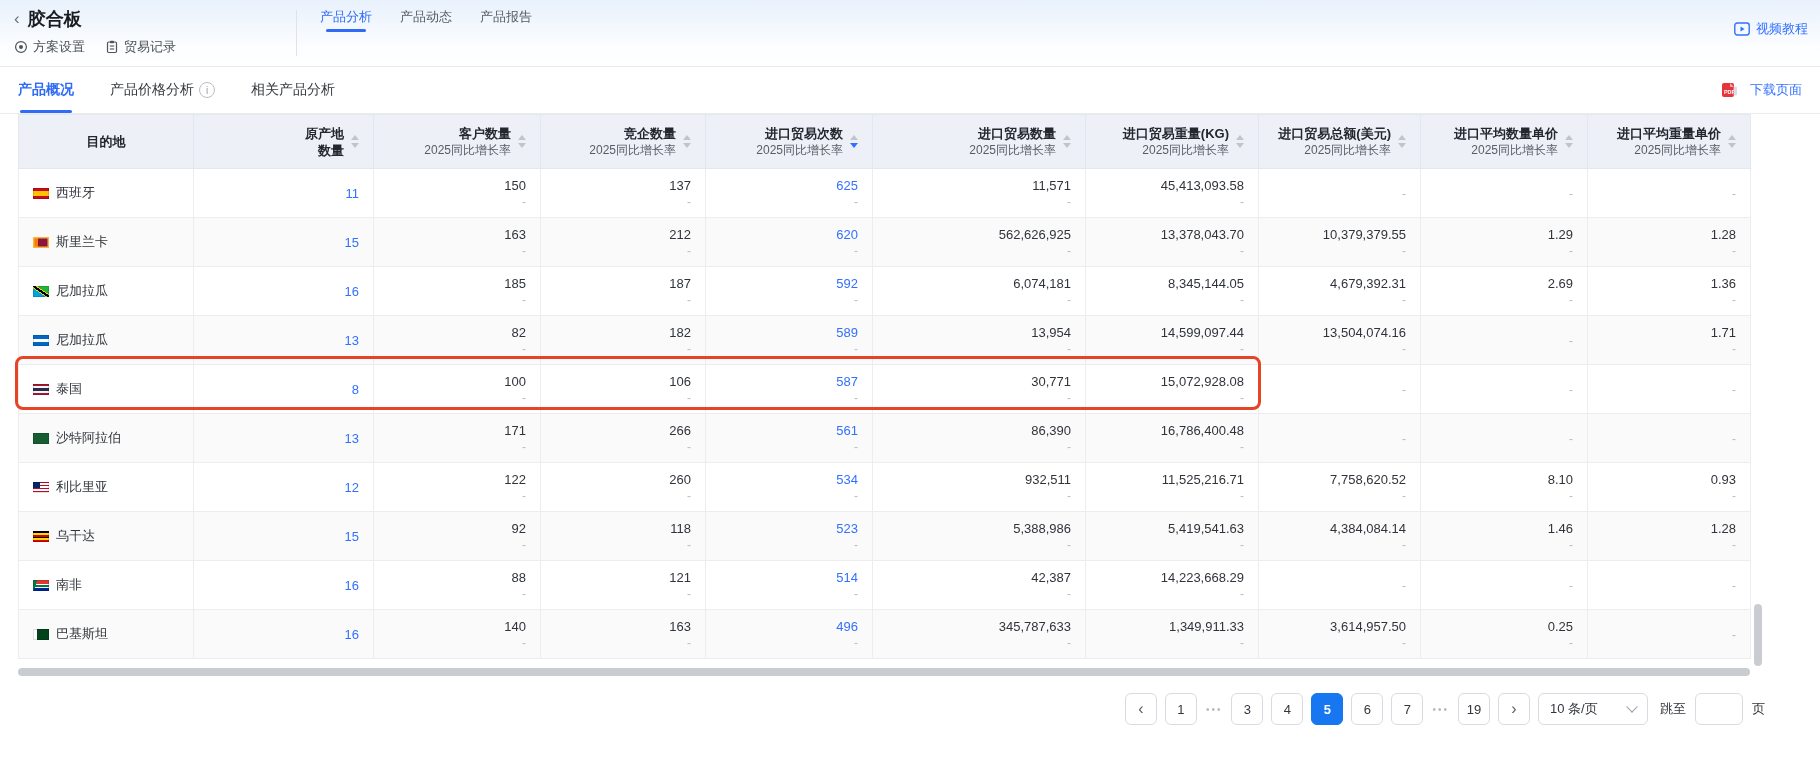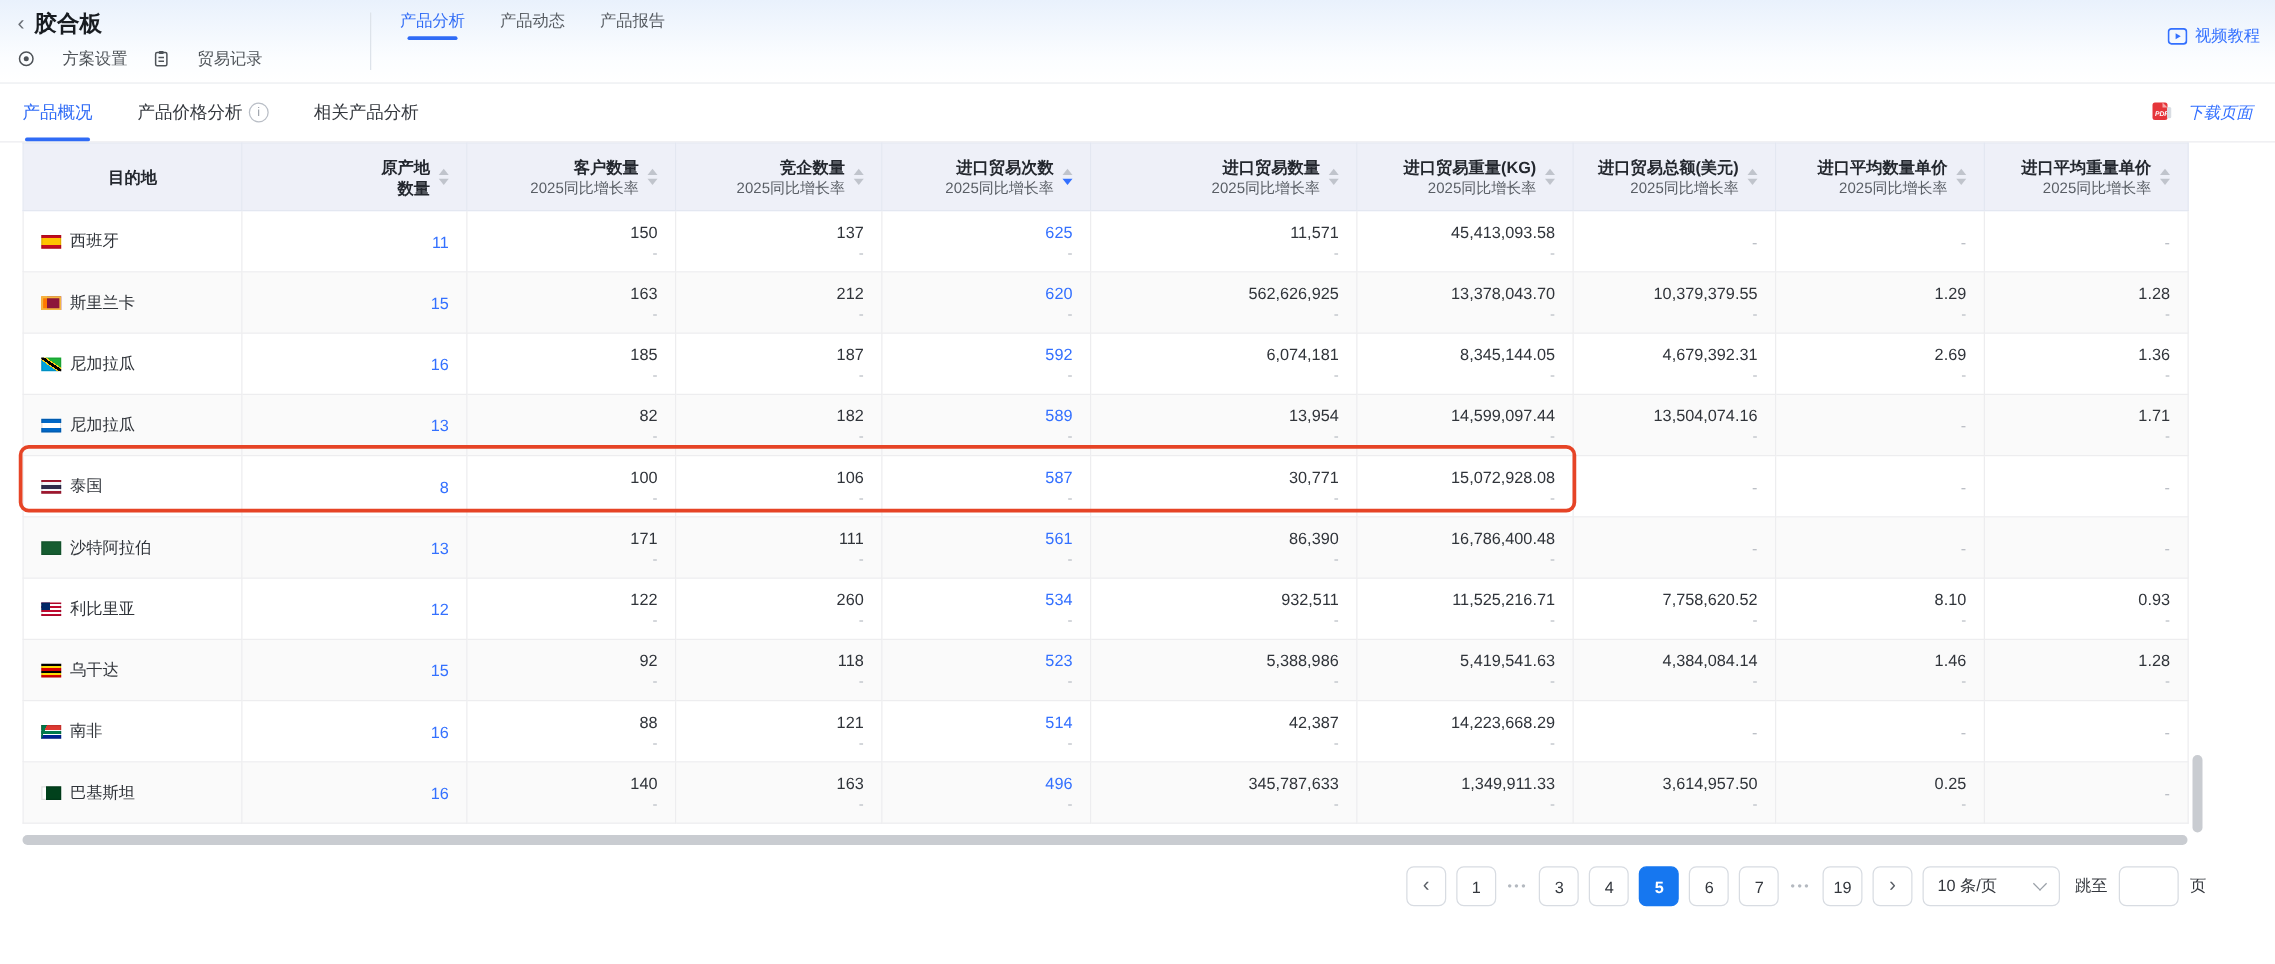--- a/index.html
+++ b/index.html
@@ -6,42 +6,42 @@
   .app{position:relative;width:1820px;height:771px;overflow:hidden;background:#fff;
        font-family:"Liberation Sans","DejaVu Sans",sans-serif;font-size:13px;color:#30343a;}
 
   
   .topbar{position:relative;height:66px;background:linear-gradient(180deg,#e9f1fc 0%,#fbfdff 70%,#ffffff 100%);
           border-bottom:1px solid #e8eaee;}
   .back-title{position:absolute;left:14px;top:7px;display:flex;align-items:center;gap:8px;}
   .back-chevron{font-size:17px;color:#6b7077;cursor:pointer;line-height:24px;}
   .page-title{font-size:18px;font-weight:700;color:#181c21;}
   .quick-actions{position:absolute;left:14px;top:38px;display:flex;gap:20px;align-items:center;color:#4e5358;font-size:13px;}
-  .quick-action{display:flex;align-items:center;gap:22px;cursor:pointer;}
+  .quick-action{display:flex;align-items:center;gap:5px;cursor:pointer;}
   .v-divider{position:absolute;left:296px;top:10px;width:1px;height:46px;background:#dde3ea;}
   .nav-block{position:absolute;left:320px;top:0;}
   .nav-row{display:flex;gap:28px;height:33px;align-items:center;}
   .nav-tab{position:relative;font-size:14px;color:#2b3036;font-weight:500;height:33px;line-height:33px;cursor:pointer;}
   .nav-tab.active{font-weight:700;color:#14171b;}
   .nav-tab.active::after{content:"";position:absolute;left:0;right:0;bottom:0;height:3px;background:#2f6bf6;border-radius:2px;}
   .subnav-row{display:flex;gap:28px;height:31px;align-items:flex-end;margin-top:1px;}
   .subnav-tab{position:relative;font-size:13px;color:#565b61;height:31px;line-height:31px;cursor:pointer;}
   .subnav-tab.active{color:#2f6bf6;}
   .subnav-tab.active::after{content:"";position:absolute;left:6px;right:6px;bottom:0;height:3px;background:#2f6bf6;border-radius:2px;}
   .video-link{position:absolute;right:12px;top:20px;display:flex;align-items:center;gap:6px;color:#3370ff;cursor:pointer;}
 
   
   .toolbar{position:relative;height:46px;display:flex;align-items:center;padding:0 18px;border-bottom:1px solid #ececef;background:#fff;}
   .tool-tabs{display:flex;gap:36px;height:46px;}
   .tool-tab{position:relative;display:flex;align-items:center;gap:5px;font-size:14px;color:#33373d;cursor:pointer;height:46px;}
-  .tool-tab.active{color:#2f6bf6;font-weight:400;}
+  .tool-tab.active{color:#2f6bf6;font-weight:700;}
   .tool-tab.active::after{content:"";position:absolute;left:2px;right:2px;bottom:0;height:3px;background:#2f6bf6;border-radius:2px;}
   .info-dot{width:14px;height:14px;border:1px solid #b9bec6;border-radius:50%;color:#9aa0a8;font-size:10px;
             display:flex;align-items:center;justify-content:center;font-style:normal;}
-  .download-page{margin-left:auto;display:flex;gap:12px;color:#3370ff;cursor:pointer;font-style:italic;}
+  .download-page{margin-left:auto;display:flex;align-items:center;gap:12px;color:#3370ff;cursor:pointer;}
 
   
   .section-head{display:flex;align-items:center;height:50px;margin:0 18px;}
   .section-title{font-size:16px;font-weight:700;color:#1b1f24;}
   .head-controls{margin-left:auto;display:flex;gap:14px;align-items:center;}
   .time-select{width:138px;height:32px;border:1px solid #d9dde3;border-radius:4px;background:#fff;display:flex;
                align-items:center;padding:0 11px;color:#3c4147;cursor:pointer;box-sizing:border-box;}
   .sel-caret{width:7px;height:7px;border-right:1.5px solid #9aa0a8;border-bottom:1.5px solid #9aa0a8;
              transform:rotate(45deg);margin-left:auto;margin-top:-4px;}
   .download-data{height:32px;border:1px solid #e4e7eb;border-radius:4px;background:#fbfbfc;color:#c3c7ce;
@@ -532,21 +532,21 @@
               </div>
             </td>
             <td>
               <div class="val link">13</div>
             </td>
             <td>
               <div class="val">171</div>
               <div class="sub">-</div>
             </td>
             <td>
-              <div class="val">111</div>
+              <div class="val">266</div>
               <div class="sub">-</div>
             </td>
             <td>
               <div class="val link">561</div>
               <div class="sub">-</div>
             </td>
             <td>
               <div class="val">86,390</div>
               <div class="sub">-</div>
             </td>

